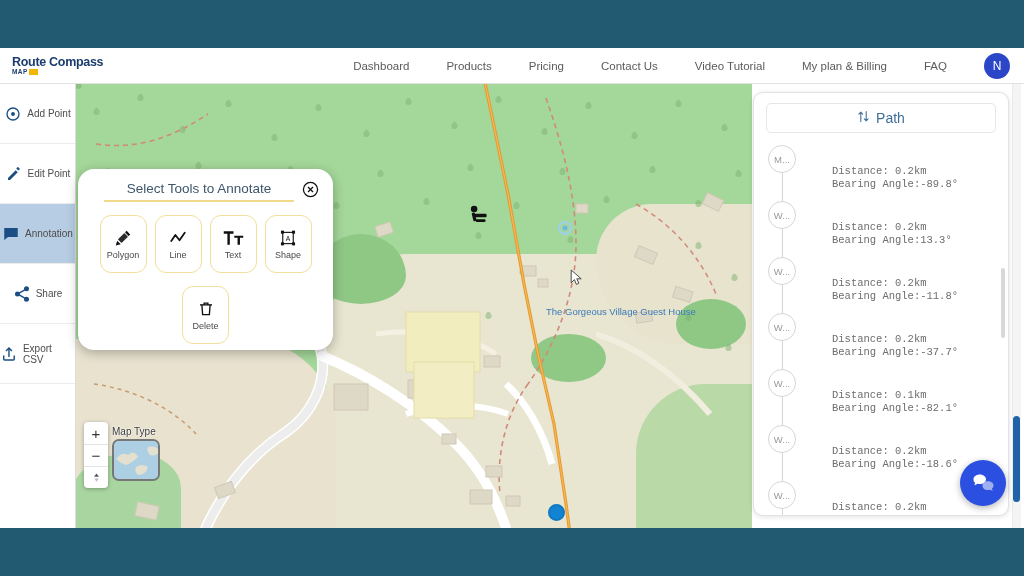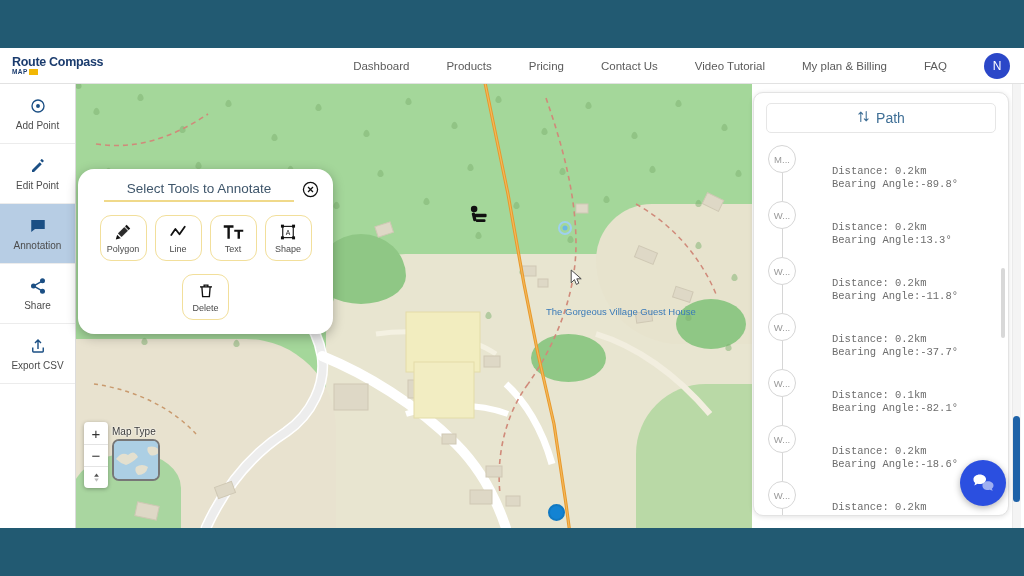--- a/index.html
+++ b/index.html
@@ -44,21 +44,21 @@
     color:#fff; font-size:12px; display:flex; align-items:center;
     justify-content:center; flex:0 0 auto;
   }
 
   
   #sidebar {
     position:absolute; left:0; top:36px; width:76px; height:444px;
     background:#fff; border-right:1px solid #dcdcdc; z-index:30;
   }
   .side-item {
-    height:60px; display:flex; flex-direction:column; align-items:center;
+    height:60px; display:flex; align-items:center;
     justify-content:center; gap:5px; cursor:pointer;
     border-bottom:1px solid #ececec;
   }
   .side-item.active { background:#b7cde4; }
   .side-item .lbl { font-size:10px; color:#4c4c4c; }
   .side-ico { width:18px; height:18px; color:#1b4f84; }
   .side-ico svg { width:100%; height:100%; display:block; }
 
   
   #map {
@@ -148,35 +148,35 @@
   #maptype .mt-thumb {
     width:48px; height:42px; border-radius:7px; border:2px solid #777;
     background:#b4d6ea; overflow:hidden; cursor:pointer; position:relative;
   }
 
   
   #dialog {
     position:absolute; left:78px; top:121px; width:255px; height:74px;
     z-index:40;
     background:#fff; border-radius:16px; box-shadow:0 3px 12px rgba(0,0,0,.28);
-    height:auto; padding:12px 14px 14px;
+    height:auto; padding:12px 14px 6px;
   }
   #dlg-title-row { display:flex; align-items:flex-start; }
   #dlg-title {
     flex:1; text-align:center; font-size:13.5px; color:#3f566b;
     padding-bottom:4px; border-bottom:2px solid #f0d98a;
     margin:0 8px 0 12px;
   }
   #dlg-close {
     width:17px; height:17px; flex:0 0 auto; cursor:pointer; color:#222;
   }
   #dlg-close svg { width:100%; height:100%; display:block; }
   .tool-row { display:flex; justify-content:center; gap:8px; margin-top:13px; }
   .tool {
-    width:47px; height:46px; border:1.5px solid #f2df9b; border-radius:11px;
+    width:47px; height:58px; border:1.5px solid #f2df9b; border-radius:11px;
     background:#fff; display:flex; flex-direction:column; align-items:center;
     justify-content:center; gap:2px; cursor:pointer;
   }
   .tool .t-ico { height:20px; display:flex; align-items:center; color:#111; }
   .tool .t-ico svg { height:18px; display:block; }
   .tool .t-lbl { font-size:9px; color:#4a4a4a; }
   .btn-row { display:flex; justify-content:center; gap:14px; margin-top:13px; }
   .btn {
     min-width:52px; padding:5px 13px; border-radius:12px; border:none;
     color:#fff; font-size:11.5px; cursor:pointer; font-family:inherit;

